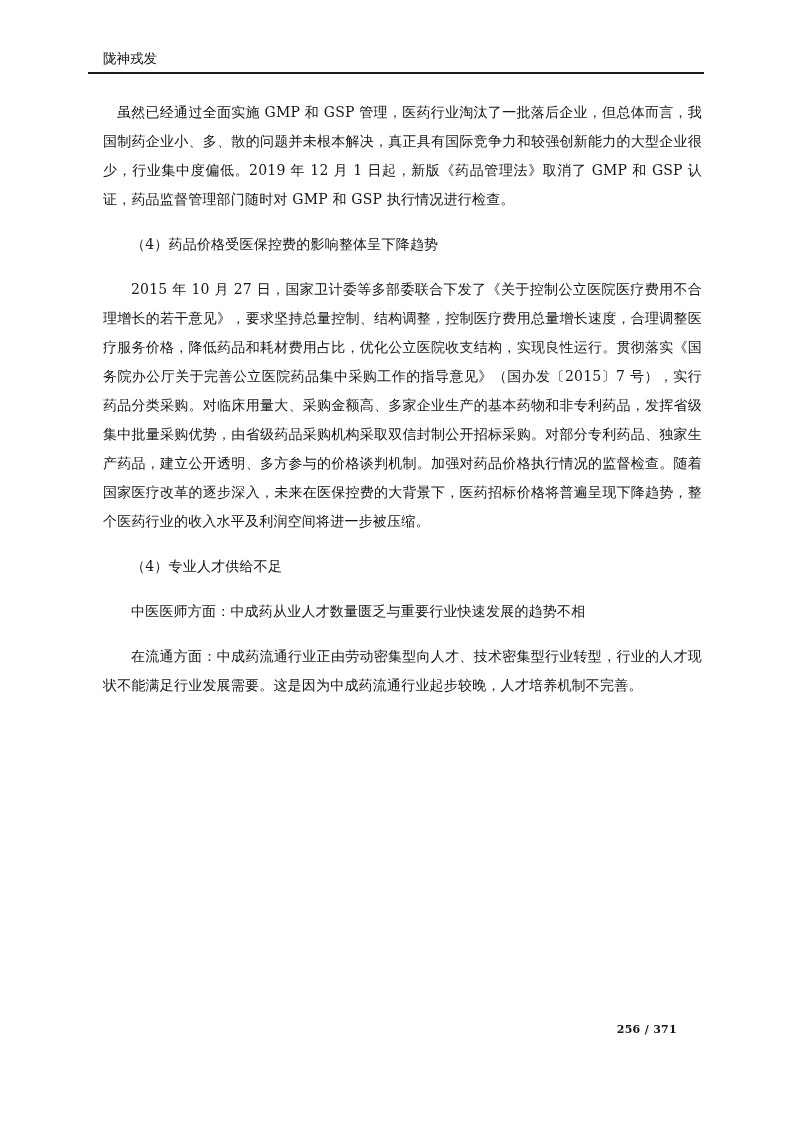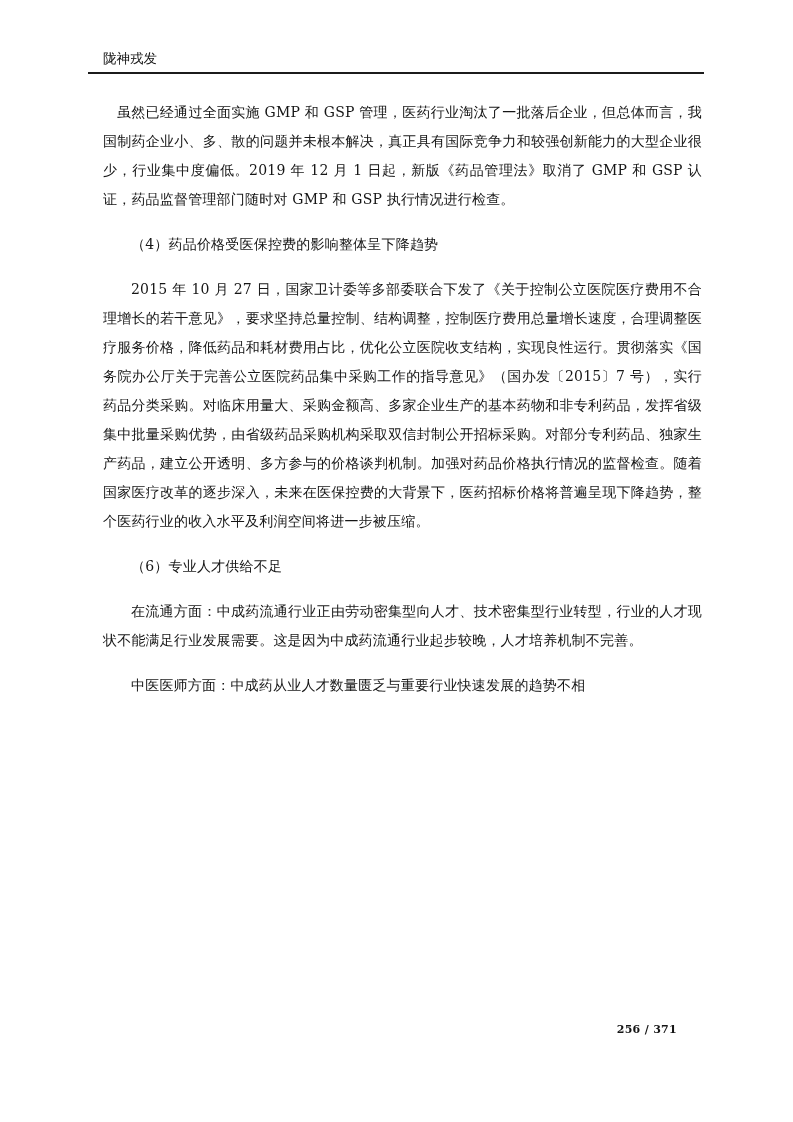--- a/index.html
+++ b/index.html
@@ -68,20 +68,20 @@
 <div class="page">
 
   <div class="header">
     <span>陇神戎发</span>
   </div>
 
   <div class="content" id="content">
       <p class="continuation">虽然已经通过全面实施 GMP 和 GSP 管理，医药行业淘汰了一批落后企业，但总体而言，我国制药企业小、多、散的问题并未根本解决，真正具有国际竞争力和较强创新能力的大型企业很少，行业集中度偏低。2019 年 12 月 1 日起，新版《药品管理法》取消了 GMP 和 GSP 认证，药品监督管理部门随时对 GMP 和 GSP 执行情况进行检查。</p>
       <p class="heading">（4）药品价格受医保控费的影响整体呈下降趋势</p>
       <p class="body">2015 年 10 月 27 日，国家卫计委等多部委联合下发了《关于控制公立医院医疗费用不合理增长的若干意见》，要求坚持总量控制、结构调整，控制医疗费用总量增长速度，合理调整医疗服务价格，降低药品和耗材费用占比，优化公立医院收支结构，实现良性运行。贯彻落实《国务院办公厅关于完善公立医院药品集中采购工作的指导意见》（国办发〔2015〕7 号），实行药品分类采购。对临床用量大、采购金额高、多家企业生产的基本药物和非专利药品，发挥省级集中批量采购优势，由省级药品采购机构采取双信封制公开招标采购。对部分专利药品、独家生产药品，建立公开透明、多方参与的价格谈判机制。加强对药品价格执行情况的监督检查。随着国家医疗改革的逐步深入，未来在医保控费的大背景下，医药招标价格将普遍呈现下降趋势，整个医药行业的收入水平及利润空间将进一步被压缩。</p>
-      <p class="heading">（6）专业人才供给不足</p>
+      <p class="heading">（4）专业人才供给不足</p>
+      <p class="body">中医医师方面：中成药从业人才数量匮乏与重要行业快速发展的趋势不相</p>
       <p class="body">在流通方面：中成药流通行业正由劳动密集型向人才、技术密集型行业转型，行业的人才现状不能满足行业发展需要。这是因为中成药流通行业起步较晚，人才培养机制不完善。</p>
-      <p class="body">中医医师方面：中成药从业人才数量匮乏与重要行业快速发展的趋势不相</p>
     </div>
 
   <div class="footer">256 / 371</div>
 
 </div>
 
 </body></html>

